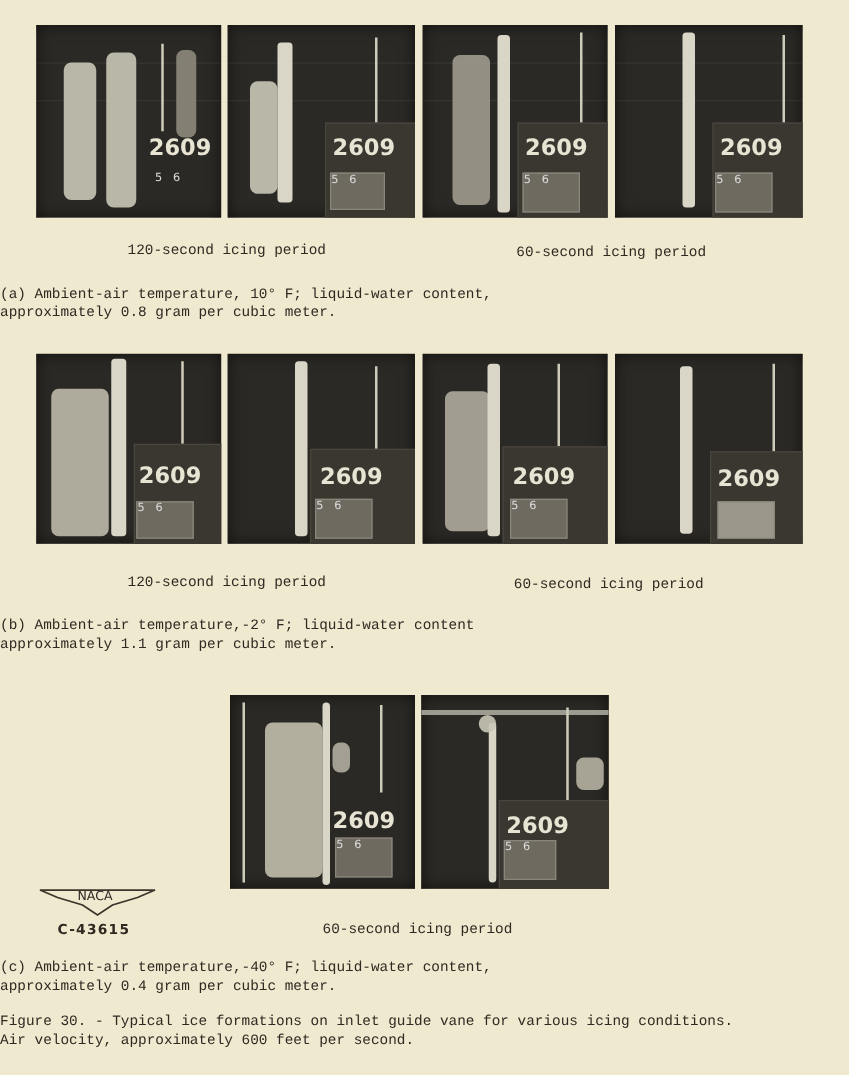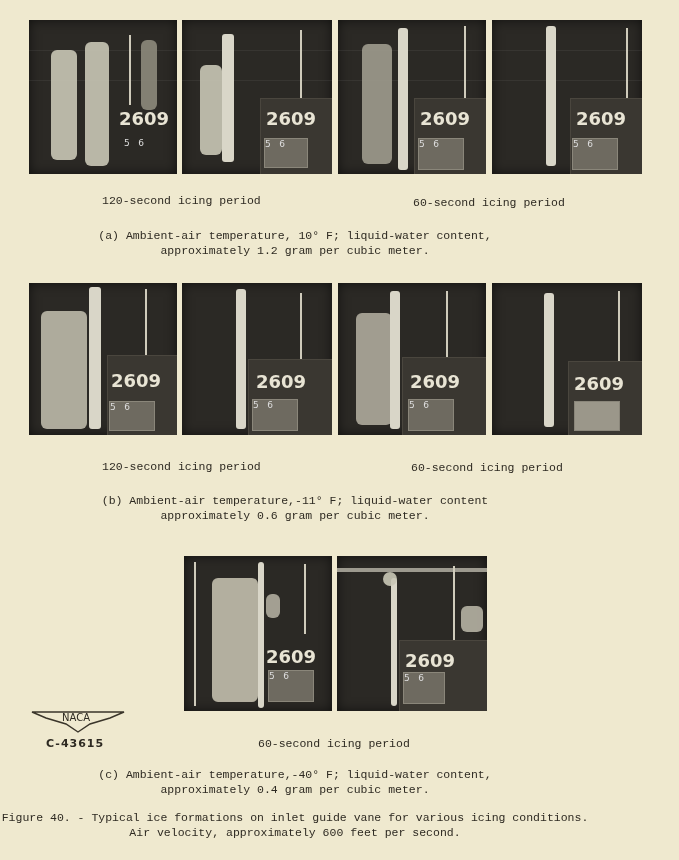--- a/index.html
+++ b/index.html
@@ -32,21 +32,21 @@
   .photo .scale {
     position:absolute; background:#6e6a60; border:1px solid #8a867a;
     color:#ddd; font-size:9px; font-family:"DejaVu Sans", sans-serif;
   }
   .photo .line {
     position:absolute; left:0; right:0; height:1px; background:rgba(255,255,255,0.06);
   }
   .cap {
     position:absolute; font-size:11.5px; white-space:nowrap;
   }
-  .center { text-align:center; left:0; width:590px; }
+  .center { text-align:left; left:0; width:590px; }
   .naca {
     position:absolute; left:28px; top:708px; width:100px; height:40px;
   }
 </style>
 </head>
 <body>
 
 <div class="photo" style="left:29px;top:20px;width:148px;height:154px;">
   <div class="line" style="top:30px"></div>
     <div class="line" style="top:60px"></div>
@@ -83,21 +83,21 @@
   <div class="vane" style="left:54px;top:6px;width:10px;height:140px;"></div>
   <div class="rod" style="left:134px;top:8px;height:78px;"></div>
   <div class="plate" style="left:78px;top:78px;width:72px;height:76px;"></div>
   <div class="num" style="left:84px;top:88px;">2609</div>
   <div class="scale" style="left:80px;top:118px;width:44px;height:30px;"><span>5</span>&nbsp;&nbsp;&nbsp;<span>6</span></div>
 </div>
 
 <div class="cap" style="left:102px;top:194px;">120-second icing period</div>
 <div class="cap" style="left:413px;top:196px;">60-second icing period</div>
 <div class="cap center" style="top:229px;">(a)  Ambient-air temperature, 10° F; liquid-water content,</div>
-<div class="cap center" style="top:244px;">approximately 1.2 gram per cubic meter.</div>
+<div class="cap center" style="top:244px;">approximately 0.8 gram per cubic meter.</div>
 
 <div class="photo" style="left:29px;top:283px;width:148px;height:152px;">
   <div class="ice" style="left:12px;top:28px;width:46px;height:118px;background:#bdb9aa;"></div>
   <div class="vane" style="left:60px;top:4px;width:12px;height:142px;"></div>
   <div class="rod" style="left:116px;top:6px;height:72px;"></div>
   <div class="plate" style="left:78px;top:72px;width:70px;height:80px;"></div>
   <div class="num" style="left:82px;top:87px;">2609</div>
   <div class="scale" style="left:80px;top:118px;width:44px;height:28px;"><span>5</span>&nbsp;&nbsp;&nbsp;<span>6</span></div>
 </div>
 <div class="photo" style="left:182px;top:283px;width:150px;height:152px;">
@@ -118,22 +118,22 @@
 <div class="photo" style="left:492px;top:283px;width:150px;height:152px;">
   <div class="vane" style="left:52px;top:10px;width:10px;height:134px;"></div>
   <div class="rod" style="left:126px;top:8px;height:72px;"></div>
   <div class="plate" style="left:76px;top:78px;width:74px;height:74px;"></div>
   <div class="num" style="left:82px;top:90px;">2609</div>
   <div class="scale" style="left:82px;top:118px;width:44px;height:28px;background:#9b978a;"></div>
 </div>
 
 <div class="cap" style="left:102px;top:460px;">120-second icing period</div>
 <div class="cap" style="left:411px;top:461px;">60-second icing period</div>
-<div class="cap center" style="top:494px;">(b)  Ambient-air temperature,-11° F; liquid-water content</div>
-<div class="cap center" style="top:509px;">approximately 0.6 gram per cubic meter.</div>
+<div class="cap center" style="top:494px;">(b)  Ambient-air temperature,-2° F; liquid-water content</div>
+<div class="cap center" style="top:509px;">approximately 1.1 gram per cubic meter.</div>
 
 <div class="photo" style="left:184px;top:556px;width:148px;height:155px;">
   <div class="rod" style="left:10px;top:6px;height:144px;"></div>
   <div class="ice" style="left:28px;top:22px;width:46px;height:124px;background:#c2bead;"></div>
   <div class="vane" style="left:74px;top:6px;width:6px;height:146px;"></div>
   <div class="ice" style="left:82px;top:38px;width:14px;height:24px;background:#b0ac9e;"></div>
   <div class="rod" style="left:120px;top:8px;height:70px;"></div>
   <div class="num" style="left:82px;top:90px;">2609</div>
   <div class="scale" style="left:84px;top:114px;width:44px;height:30px;"><span>5</span>&nbsp;&nbsp;&nbsp;<span>6</span></div>
 </div>
@@ -151,14 +151,14 @@
 <svg class="naca" viewBox="0 0 100 40">
   <path d="M4 4 L96 4 L82 10 L62 16 L50 24 L38 16 L18 10 Z" fill="none" stroke="#3a352a" stroke-width="1.4"></path>
 </svg>
 <div class="cap" style="left:62px;top:712px;font-family:'DejaVu Sans',sans-serif;font-size:10px;">NACA</div>
 <div class="cap" style="left:46px;top:737px;font-family:'DejaVu Sans',sans-serif;font-size:11px;font-weight:bold;letter-spacing:1px;">C-43615</div>
 
 <div class="cap" style="left:258px;top:737px;">60-second icing period</div>
 <div class="cap center" style="top:768px;">(c)  Ambient-air temperature,-40° F; liquid-water content,</div>
 <div class="cap center" style="top:783px;">approximately 0.4 gram per cubic meter.</div>
 
-<div class="cap center" style="top:811px;">Figure 40. - Typical ice formations on inlet guide vane for various icing conditions.</div>
+<div class="cap center" style="top:811px;">Figure 30. - Typical ice formations on inlet guide vane for various icing conditions.</div>
 <div class="cap center" style="top:826px;">Air velocity, approximately 600 feet per second.</div>
 
 </body></html>

